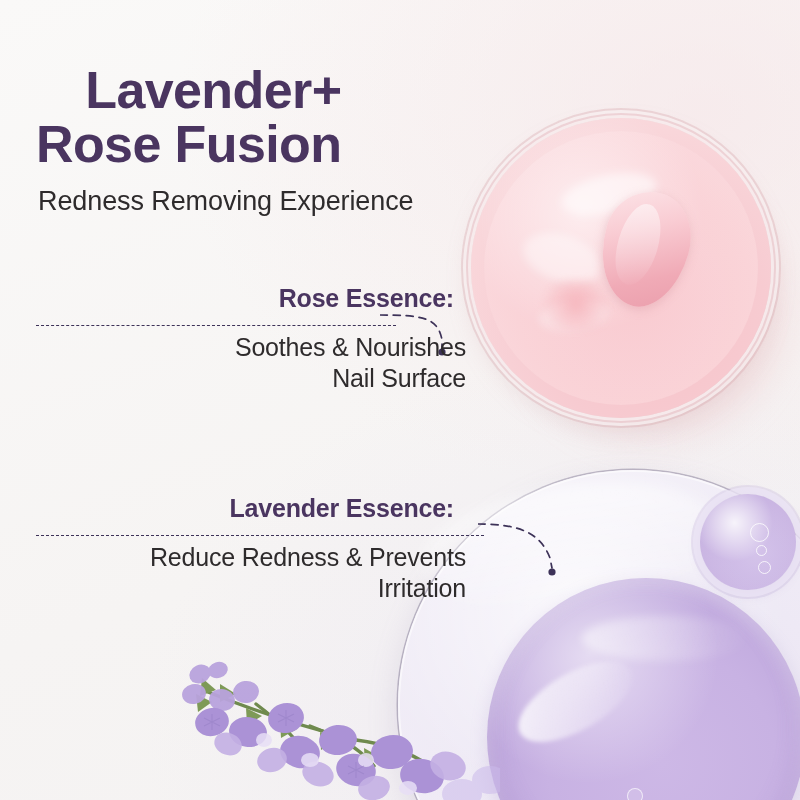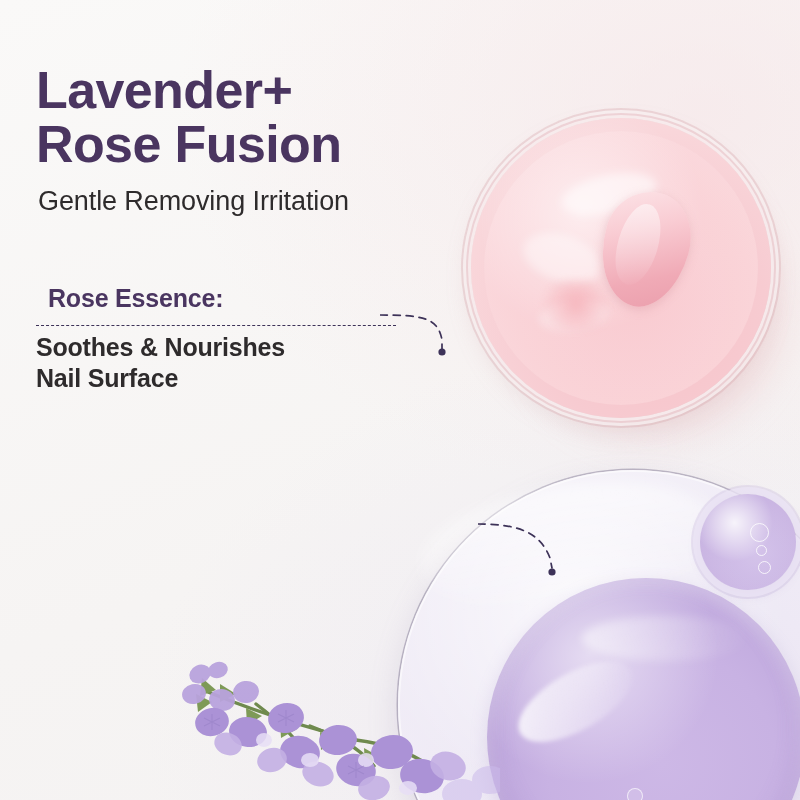--- a/index.html
+++ b/index.html
@@ -27,20 +27,21 @@
       linear-gradient(160deg, #faf9f8 0%, #f6f4f3 60%, #f4f2f2 100%);
   }
 
   
   .text-col {
     position: absolute;
     left: 36px;
     top: 0;
     width: 470px;
     height: 100%;
+    text-align: right;
   }
 
   .headline {
     position: absolute;
     left: 0;
     top: 64px;
     margin: 0;
     color: #4a3560;
     font-size: 52px;
     line-height: 1.03;
@@ -82,21 +83,21 @@
     height: 0;
     border-top: 1.6px dashed #3d3258;
   }
   .rule-rose { width: 360px; }
   .rule-lav  { width: 448px; }
 
   .feature-desc {
     margin: 6px 0 0 0;
     color: #2e2b2c;
     font-size: 25px;
-    font-weight: 700;
+    font-weight: 400;
     line-height: 1.25;
     letter-spacing: -0.2px;
     white-space: pre-line;
   }
 
   
   .leader {
     position: absolute;
     pointer-events: none;
   }
@@ -392,25 +393,31 @@
       <path d="M0 18 C 40 18, 62 26, 72 52 L 74 62" fill="none" stroke="#3d3258" stroke-width="1.7" stroke-dasharray="7 6" stroke-linecap="round"></path>
       <circle cx="74" cy="66" r="3.6" fill="#3d3258"></circle>
     </svg>
   </div>
 
   <div class="text-col">
 
     <h1 class="headline">Lavender+
 Rose Fusion</h1>
 
-    <p class="subtitle">Gentle Removing Irritation</p>
+    <p class="subtitle">Redness Removing Experience</p>
 
     <div class="feature feature-rose">
       <h2 class="feature-title">Rose Essence:</h2>
       <div class="feature-rule rule-rose"></div>
       <p class="feature-desc">Soothes &amp; Nourishes
 Nail Surface</p>
     </div>
 
+    <div class="feature feature-lav">
+      <h2 class="feature-title">Lavender Essence:</h2>
+      <div class="feature-rule rule-lav"></div>
+      <p class="feature-desc">Reduce Redness &amp; Prevents
+Irritation</p>
+    </div>
 
   </div>
 
 </div>
 
 </body></html>

